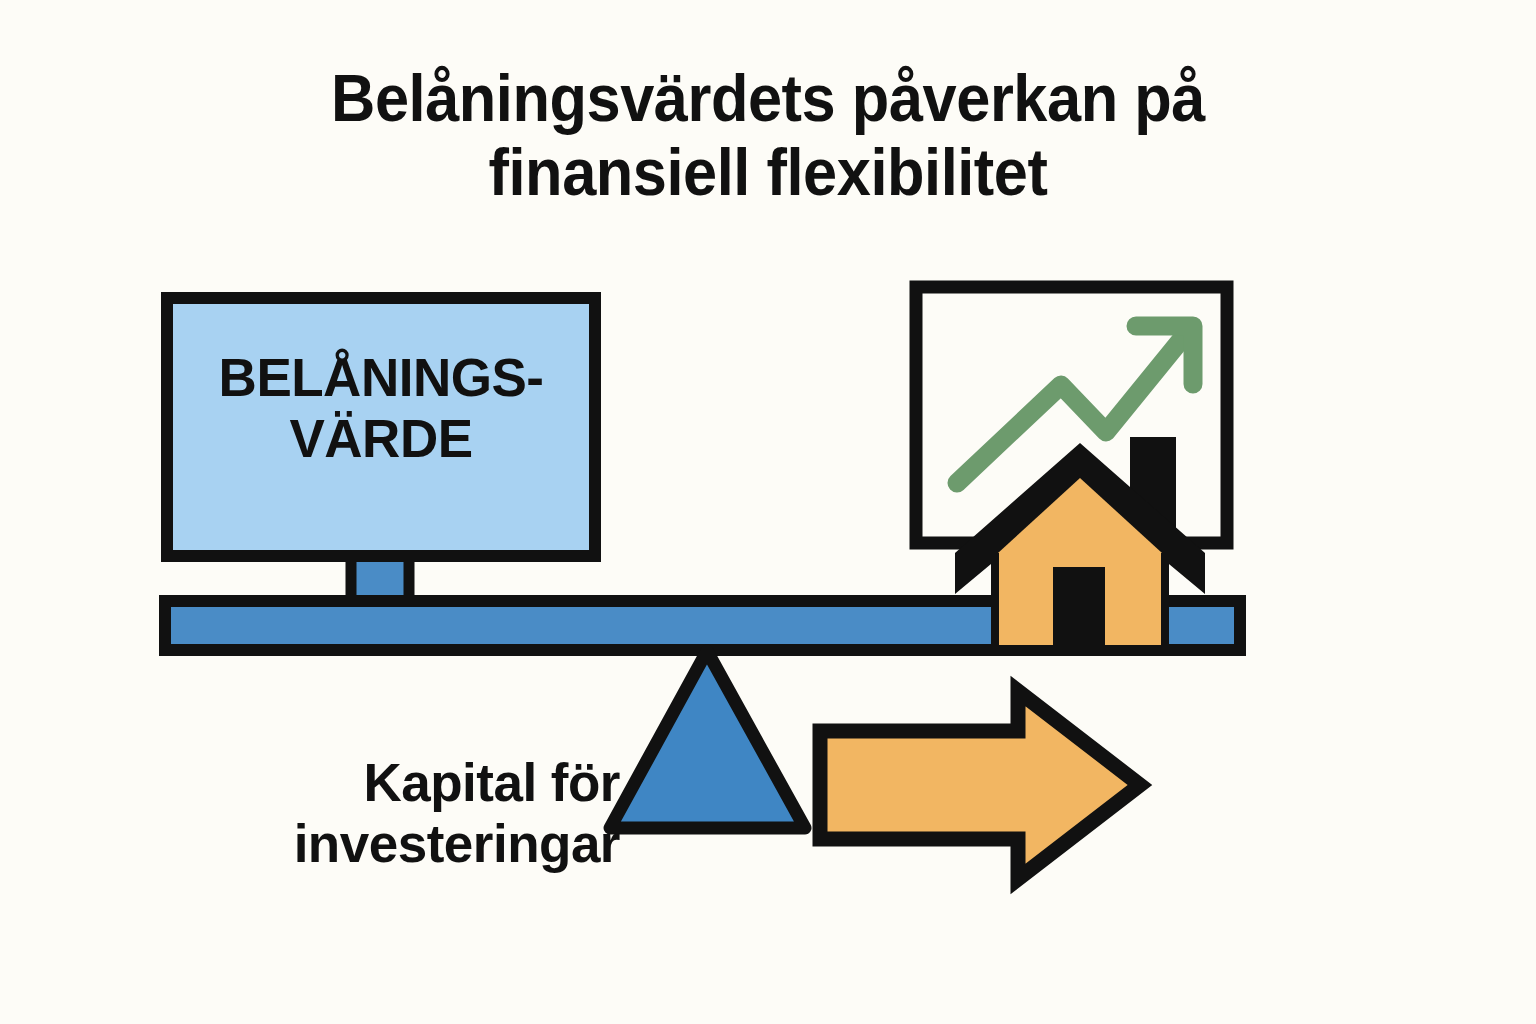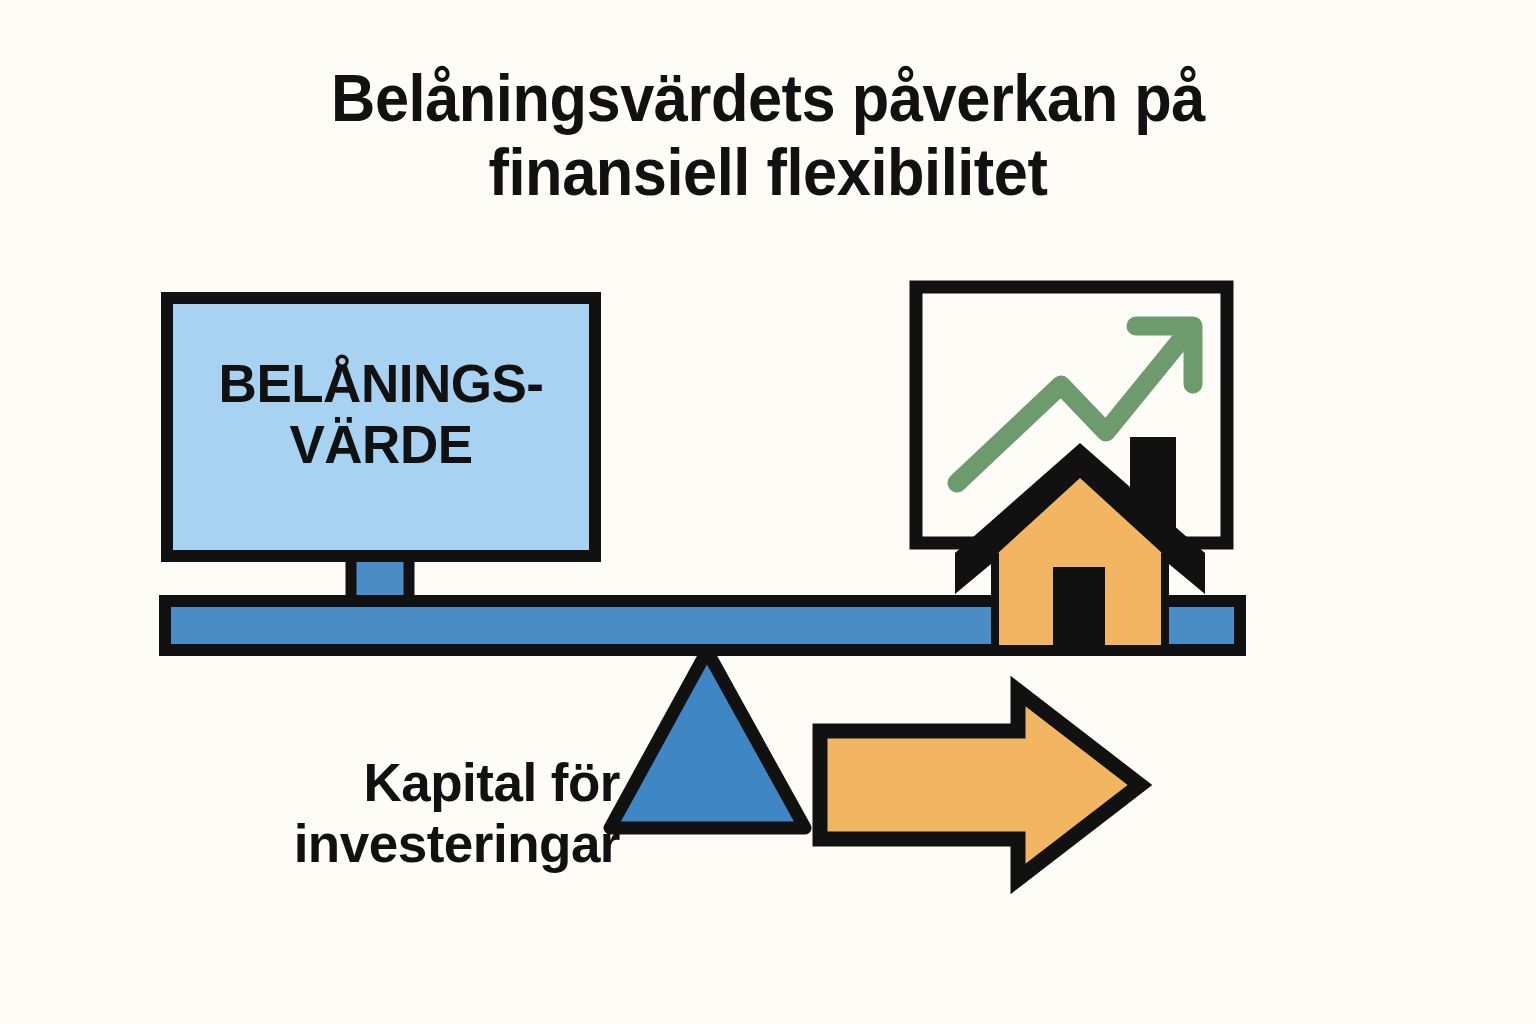--- a/index.html
+++ b/index.html
@@ -53,21 +53,20 @@
     top: 348px;
     width: 402px;
     text-align: center;
     color: #111111;
     font-weight: 700;
     font-size: 53px;
     line-height: 1.15;
     letter-spacing: -0.5px;
     white-space: pre-line;
     pointer-events: none;
-    margin-top: 6px;
   }
 
   
   .caption {
     position: absolute;
     left: 160px;
     top: 752px;
     width: 460px;
     text-align: right;
     color: #111111;

